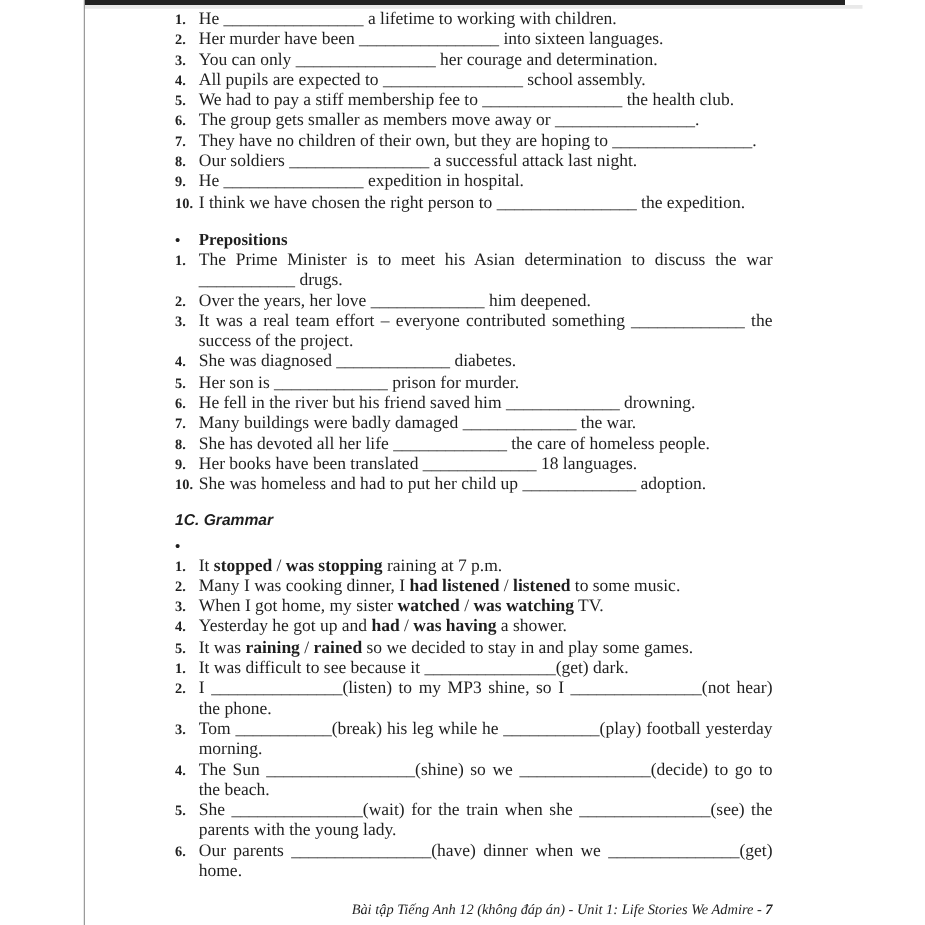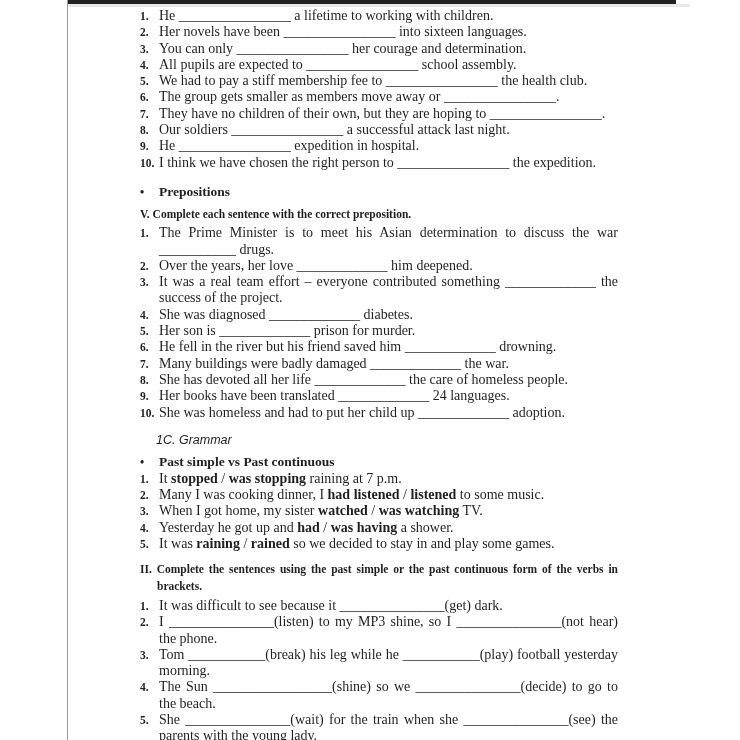--- a/index.html
+++ b/index.html
@@ -72,26 +72,25 @@
   }
   .instruction.hang {
     padding-left: 17px;
     text-indent: -17px;
     text-align: justify;
     margin-top: 9px;
     margin-bottom: 4px;
   }
   .grammar-section-heading {
     font-family: "Liberation Sans", sans-serif;
-    font-weight: normal;
+    font-weight: bold;
     font-style: italic;
     font-size: 12.5px;
     line-height: 16px;
     margin-top: 11px;
-    margin-left: 16px;
   }
   .heading-bullet.topic { margin-top: 5px; }
   .footer {
     margin-top: 15px;
     text-align: right;
     font-style: italic;
     font-size: 11.5px;
     line-height: 15px;
   }
 </style>
@@ -104,21 +103,21 @@
 
 <div class="content">
 
   <div class="list">
       <div class="item-row">
         <span class="item-num">1.</span>
         <span class="item-text">He ________________ a lifetime to working with children.</span>
       </div>
       <div class="item-row">
         <span class="item-num">2.</span>
-        <span class="item-text">Her novels have been ________________ into sixteen languages.</span>
+        <span class="item-text">Her murder have been ________________ into sixteen languages.</span>
       </div>
       <div class="item-row">
         <span class="item-num">3.</span>
         <span class="item-text">You can only ________________ her courage and determination.</span>
       </div>
       <div class="item-row">
         <span class="item-num">4.</span>
         <span class="item-text">All pupils are expected to ________________ school assembly.</span>
       </div>
       <div class="item-row">
@@ -144,21 +143,20 @@
       <div class="item-row">
         <span class="item-num">10.</span>
         <span class="item-text">I think we have chosen the right person to ________________ the expedition.</span>
       </div>
     </div>
 
   <div class="heading-bullet">
     <span class="bullet">•</span>
     <span>Prepositions</span>
   </div>
-  <div class="instruction">V. Complete each sentence with the correct preposition.</div>
   <div class="list">
       <div class="item-row">
         <span class="item-num">1.</span>
         <span class="item-text">The Prime Minister is to meet his Asian determination to discuss the war ___________ drugs.</span>
       </div>
       <div class="item-row">
         <span class="item-num">2.</span>
         <span class="item-text">Over the years, her love _____________ him deepened.</span>
       </div>
       <div class="item-row">
@@ -180,32 +178,31 @@
       <div class="item-row">
         <span class="item-num">7.</span>
         <span class="item-text">Many buildings were badly damaged _____________ the war.</span>
       </div>
       <div class="item-row">
         <span class="item-num">8.</span>
         <span class="item-text">She has devoted all her life _____________ the care of homeless people.</span>
       </div>
       <div class="item-row">
         <span class="item-num">9.</span>
-        <span class="item-text">Her books have been translated _____________ 24 languages.</span>
+        <span class="item-text">Her books have been translated _____________ 18 languages.</span>
       </div>
       <div class="item-row">
         <span class="item-num">10.</span>
         <span class="item-text">She was homeless and had to put her child up _____________ adoption.</span>
       </div>
     </div>
 
   <div class="grammar-section-heading">1C. Grammar</div>
   <div class="heading-bullet topic">
     <span class="bullet">•</span>
-    <span>Past simple vs Past continuous</span>
   </div>
   <div class="list">
       <div class="item-row">
         <span class="item-num">1.</span>
         <span class="item-text"><span>It </span><span class="bold">stopped</span><span> / </span><span class="bold">was stopping</span><span> raining at 7 p.m.</span></span>
       </div>
       <div class="item-row">
         <span class="item-num">2.</span>
         <span class="item-text"><span>Many I was cooking dinner, I </span><span class="bold">had listened</span><span> / </span><span class="bold">listened</span><span> to some music.</span></span>
       </div>
@@ -216,21 +213,20 @@
       <div class="item-row">
         <span class="item-num">4.</span>
         <span class="item-text"><span>Yesterday he got up and </span><span class="bold">had</span><span> / </span><span class="bold">was having</span><span> a shower.</span></span>
       </div>
       <div class="item-row">
         <span class="item-num">5.</span>
         <span class="item-text"><span>It was </span><span class="bold">raining</span><span> / </span><span class="bold">rained</span><span> so we decided to stay in and play some games.</span></span>
       </div>
     </div>
 
-  <div class="instruction hang">II. Complete the sentences using the past simple or the past continuous form of the verbs in brackets.</div>
   <div class="list">
       <div class="item-row">
         <span class="item-num">1.</span>
         <span class="item-text">It was difficult to see because it _______________(get) dark.</span>
       </div>
       <div class="item-row">
         <span class="item-num">2.</span>
         <span class="item-text">I _______________(listen) to my MP3 shine, so I _______________(not hear) the phone.</span>
       </div>
       <div class="item-row">

